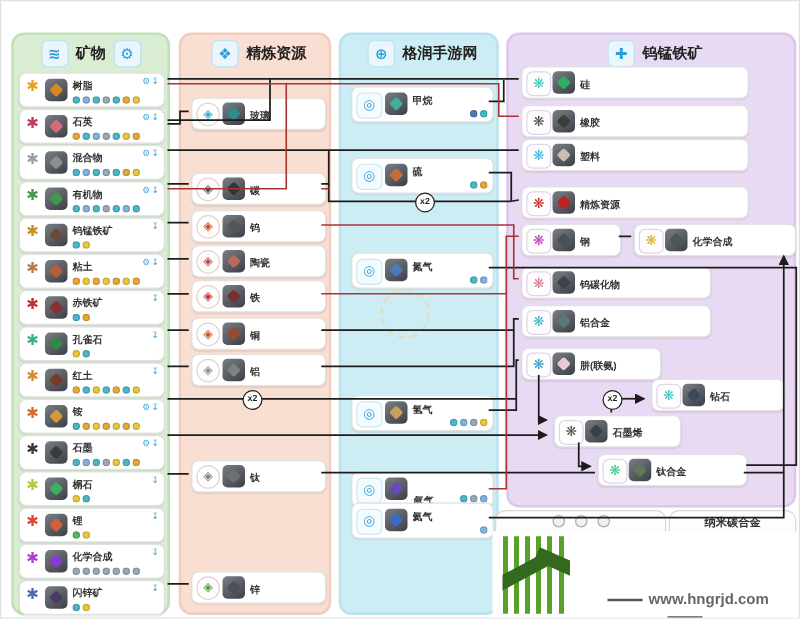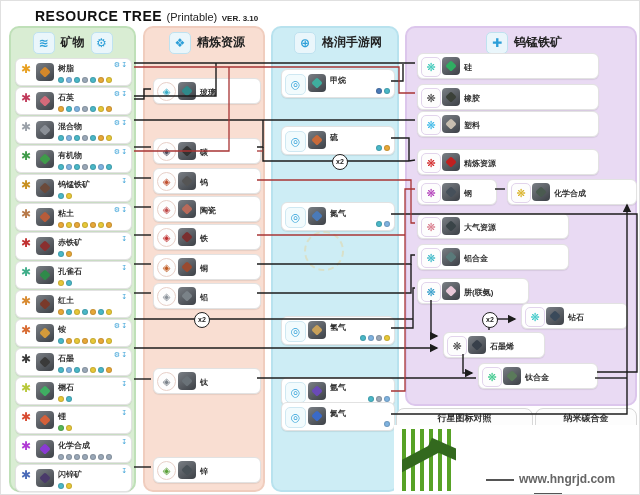--- a/index.html
+++ b/index.html
@@ -48,25 +48,20 @@
   .wlogo .roof2{position:absolute;left:26px;top:16px;width:38px;height:11px;background:#33691e;transform:rotate(24deg);}
   .wname{position:absolute;left:68px;top:6px;width:174px;font-size:31px;font-weight:bold;color:#4a4a4a;letter-spacing:2px;white-space:nowrap;}
   .wurl{position:absolute;left:70px;top:47px;width:168px;text-align:center;font-size:12px;font-weight:bold;color:#666;}
   .wurl:before,.wurl:after{content:"";display:inline-block;width:28px;height:2px;background:#555;vertical-align:middle;margin:0 5px;}
 </style>
 </head>
 <body>
 
 <div class="canvas">
 
-  <div class="title">
-    <span class="main">RESOURCE TREE</span>
-    <span class="sub">(Printable)</span>
-    <span class="ver">VER. 3.10</span>
-  </div>
 
   <div class="col col-minerals" id="col-minerals">
     <div class="colhead">
       <span class="headicon">≋</span><span>矿物</span><span class="headicon">⚙</span>
     </div>
     <div id="mineral-rows">
         <div class="row" style="left: 4px; top: 30px; width: 115px; height: 26px;">
           <span class="sym" style="color: rgb(232, 160, 32);">✱</span>
           <span class="thumb" style="left: 20px; top: 4px;">
             <i style="background: rgb(212, 136, 42);"></i>
@@ -414,21 +409,21 @@
             <b style="background: rgb(127, 179, 224);"></b>
             <b style="background: rgb(154, 168, 184);"></b>
             <b style="background: rgb(232, 200, 56);"></b>
           </span>
         </div>
         <div class="row" style="left: 8px; top: 349px; width: 112px; height: 27px;">
           <span class="gicon" style="color: rgb(45, 159, 216);">◎</span>
           <span class="thumb" style="left: 26px; top: 4px;">
             <i style="background: rgb(106, 74, 184);"></i>
           </span>
-          <span class="rname" style="left: 48px; top: 4px;">氩气</span>
+          <span class="rname" style="left: 48px; top: 17px; font-style: italic;">氩气</span>
           <span class="dots" style="right: 4px; bottom: 3px;">
             <b style="background: rgb(74, 184, 200);"></b>
             <b style="background: rgb(154, 168, 184);"></b>
             <b style="background: rgb(127, 179, 224);"></b>
           </span>
         </div>
         <div class="row" style="left: 8px; top: 374px; width: 112px; height: 27px;">
           <span class="gicon" style="color: rgb(45, 159, 216);">◎</span>
           <span class="thumb" style="left: 26px; top: 4px;">
             <i style="background: rgb(58, 106, 200);"></i>
@@ -486,21 +481,21 @@
           <span class="thumb" style="left: 24px; top: 3px;">
             <i style="background: rgb(74, 90, 80);"></i>
           </span>
           <span class="rname" style="left: 46px; top: 8px;">化学合成</span>
         </div>
         <div class="row" style="left: 10px; top: 185px; width: 150px; height: 24px;">
           <span class="cicon" style="color: rgb(216, 122, 138);">❋</span>
           <span class="thumb" style="left: 24px; top: 3px;">
             <i style="background: rgb(58, 68, 72);"></i>
           </span>
-          <span class="rname" style="left: 46px; top: 8px;">大气资源</span>
+          <span class="rname" style="left: 46px; top: 8px;">钨碳化物</span>
         </div>
         <div class="row" style="left: 10px; top: 216px; width: 150px; height: 24px;">
           <span class="cicon" style="color: rgb(58, 184, 200);">❋</span>
           <span class="thumb" style="left: 24px; top: 3px;">
             <i style="background: rgb(90, 122, 122);"></i>
           </span>
           <span class="rname" style="left: 46px; top: 8px;">铝合金</span>
         </div>
         <div class="row" style="left: 10px; top: 250px; width: 110px; height: 24px;">
           <span class="cicon" style="color: rgb(47, 154, 200);">❋</span>
@@ -583,21 +578,20 @@
       <polyline points="256,179 410,179 410,222 414,222"></polyline>
       <polyline points="256,150 262,150"></polyline>
     </g>
   </svg>
 
   <div class="x2badge" style="left:193px;top:311px;">x2</div>
   <div class="x2badge" style="left:331px;top:153px;">x2</div>
   <div class="x2badge" style="left:481px;top:311px;">x2</div>
 
   <div class="botbox" style="left:395px;top:407px;width:137px;height:83px;">
-    <div class="bh">行星图标对照</div>
     <div class="tinyplanets">
         <b></b>
         <b></b>
         <b></b>
       </div>
   </div>
   <div class="botbox" style="left:534px;top:407px;width:102px;height:83px;">
     <div class="bh">纳米碳合金</div>
   </div>
 

